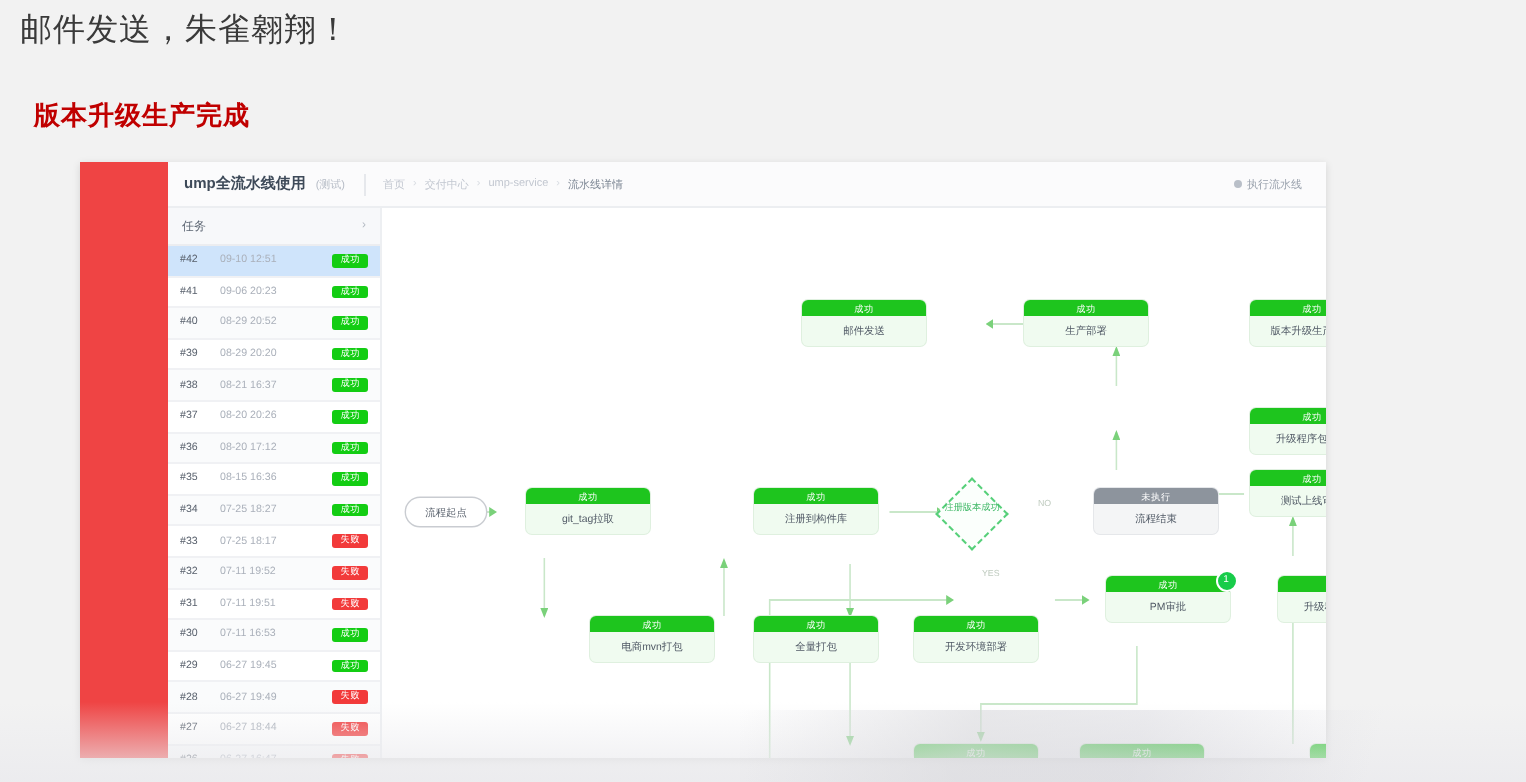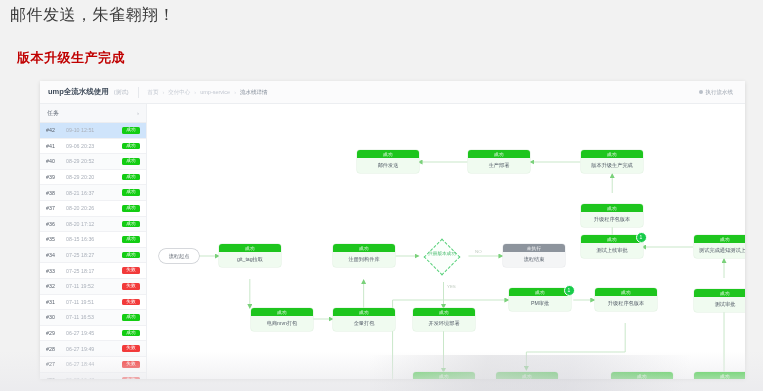--- a/index.html
+++ b/index.html
@@ -24,25 +24,26 @@
     background:linear-gradient(105deg,rgba(255,255,255,0) 0%,rgba(214,214,218,.55) 35%,rgba(200,200,208,.35) 60%,rgba(255,255,255,0) 95%);
     pointer-events:none;
   }
   .wm-band{
     position:absolute;bottom:0;left:0;width:763px;height:40px;
     background:linear-gradient(180deg,rgba(238,238,240,0) 0%,rgba(235,235,238,.9) 100%);
     pointer-events:none;
   }
   
   #app{
-    position:absolute;left:40px;top:81px;width:705px;height:298px;
+    position:absolute;left:40px;top:81px;width:579px;height:298px;
     background:#ef4444;
     box-shadow:0 1px 4px rgba(0,0,0,.12);
     overflow:hidden;
     filter:blur(.15px);
+    padding-left:44px;
   }
   #app-header{
     position:relative;height:22px;background:#fbfbfc;
     border-bottom:1px solid #eceef1;
     display:flex;align-items:center;padding:0 8px;
   }
   #app-title{font-size:7.5px;color:#3e4a59;font-weight:bold;}
   #app-env{font-size:5.5px;color:#b6bcc6;margin-left:5px;}
   .hdr-sep{width:1px;height:11px;background:#e6e8ec;margin:0 9px;}
   #breadcrumb{display:flex;align-items:center;gap:4px;font-size:5.5px;color:#c2c7d0;}

